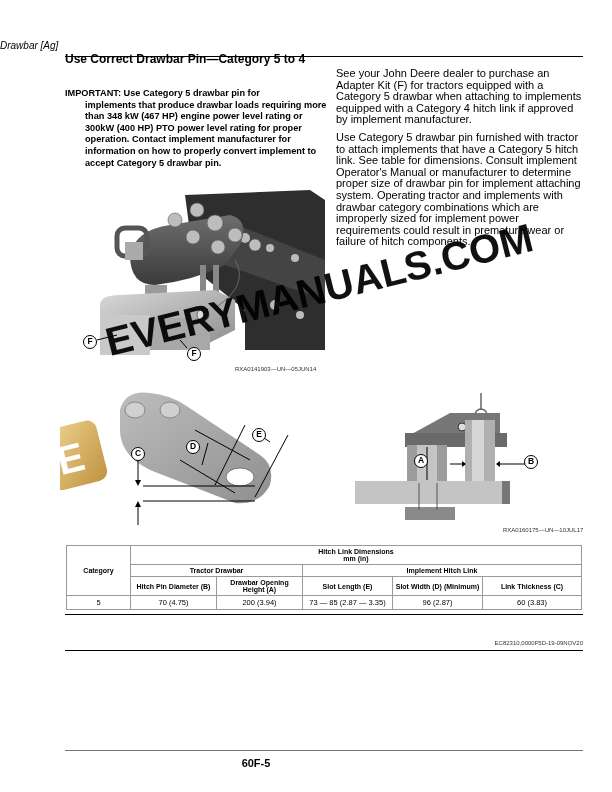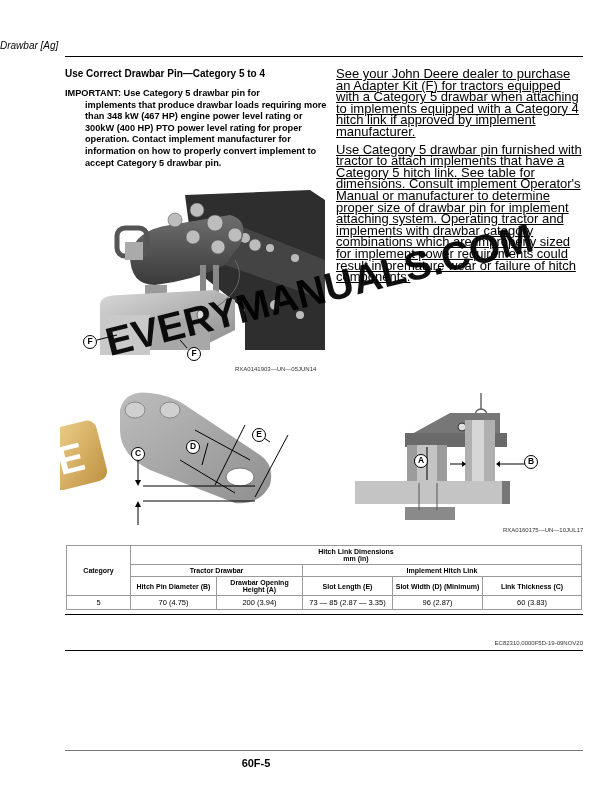--- a/index.html
+++ b/index.html
@@ -3,27 +3,27 @@
 <meta charset="utf-8">
 <style>
   * { box-sizing: border-box; margin: 0; padding: 0; }
   html, body { width: 612px; height: 792px; background: #ffffff; overflow: hidden; }
   body { position: relative; font-family: "Liberation Sans", sans-serif; color: #000; }
 
   .running-head { position: absolute; left: 0; top: 40px; width: 583px; text-align: left;
     font-style: italic; font-size: 10px; }
   .rule { position: absolute; left: 65px; width: 518px; height: 1px; background: #000; }
 
-  .title { position: absolute; left: 65px; top: 68px; font-size: 10px; font-weight: bold; white-space: nowrap; }
+  .title { position: absolute; left: 65px; top: 52px; font-size: 12px; font-weight: bold; white-space: nowrap; }
   .important { position: absolute; left: 65px; top: 88px; width: 262px; font-size: 9.2px; font-weight: bold;
     line-height: 11.6px; }
   .important .lead { display: block; }
   .important .indent { display: block; padding-left: 20px; }
 
-  .rightcol { position: absolute; left: 336px; top: 68px; width: 250px; font-size: 13px; line-height: 11.6px; text-decoration: underline; }
+  .rightcol { position: absolute; left: 336px; top: 68px; width: 250px; font-size: 11px; line-height: 11.6px; }
   .rightcol p { margin-bottom: 6px; }
 
   .figure { position: absolute; }
   .caption { position: absolute; font-size: 6px; color: #333; white-space: nowrap; }
 
   .callout { position: absolute; width: 14px; height: 14px; border: 1.4px solid #000; border-radius: 50%;
     background: #fff; font-size: 8.5px; font-weight: bold; text-align: center; line-height: 11.5px; }
 
   table.dims { position: absolute; left: 66px; top: 545px; width: 516px; border-collapse: collapse;
     font-size: 7px; }

